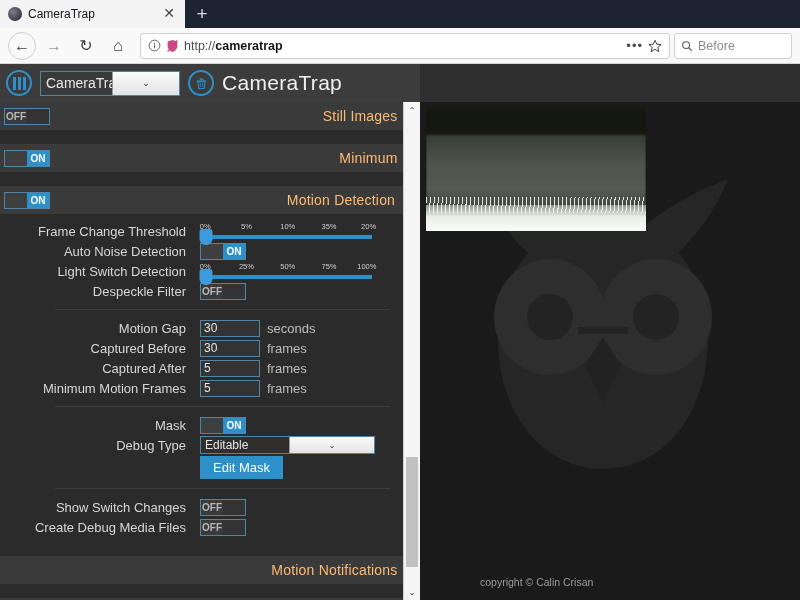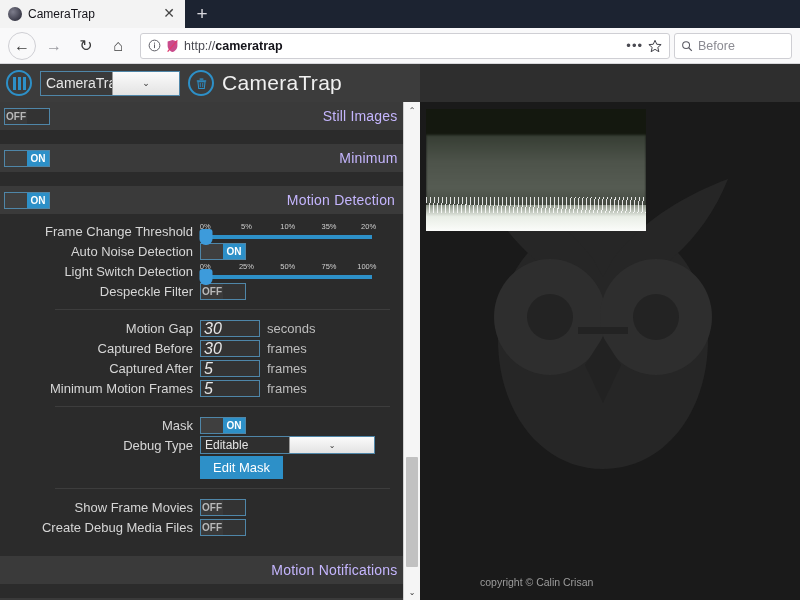--- a/index.html
+++ b/index.html
@@ -101,21 +101,21 @@
     white-space: nowrap;
   }
 
   .scroll-area { position: absolute; top: 38px; left: 0; right: 0; bottom: 0; }
 
   .sec-head {
     height: 28px; background: #3a3a3a; display: flex; align-items: center;
     padding: 0 8px 0 4px; position: relative;
   }
   .sec-title {
-    margin-left: auto; color: #c4b5fd; font-size: 14px; letter-spacing: .2px;
+    margin-left: auto; color: #fdba74; font-size: 14px; letter-spacing: .2px;
   }
   .sec-arrow { color: #2d90c8; font-size: 11px; margin-left: 6px; }
   .sec-body { background: #2b2b2b; padding: 6px 0 8px; }
   .spacer { height: 14px; background: #2b2b2b; }
 
   
   .toggle {
     width: 46px; height: 17px; border: 1px solid #4f86a8; background: #2e2e2e;
     display: flex; cursor: pointer; flex: 0 0 46px;
   }
@@ -126,21 +126,21 @@
   }
   .toggle.on .lbl { background: #2d90c8; order: 2; }
   .toggle.on .knob { order: 1; background: #3f3f3f; }
   .toggle.off .lbl { background: #3a3a3a; color: #b9b9b9; order: 1; }
   .toggle.off .knob { order: 2; background: #333; }
 
   .row {
     display: flex; align-items: center; min-height: 18px; margin: 2px 0;
   }
   .row .lab {
-    width: 200px; text-align: right; padding-right: 7px;
+    width: 200px; text-align: right; padding-right: 14px;
     font-size: 13px; color: #d6d6d6; white-space: nowrap;
   }
   .row .ctl { display: flex; align-items: center; gap: 7px; }
 
   .sliderwrap { width: 172px; position: relative; padding-top: 11px; }
   .ticks {
     position: absolute; top: -2px; left: 0; width: 172px; height: 12px;
   }
   .ticks span {
     position: absolute; font-size: 7.5px; color: #cfcfcf; transform: translateX(-50%);
@@ -149,23 +149,22 @@
   .track {
     height: 4px; background: #2d90c8; border: 1px solid #2d90c8; position: relative;
   }
   .handle {
     position: absolute; top: -7px; width: 13px; height: 16px; background: #3d9bdb;
     border-radius: 3px 3px 6px 6px; transform: translateX(-50%);
   }
 
   .numfield {
     width: 60px; height: 17px; background: #333; border: 1px solid #4f86a8;
-    color: #e6e6e6; font-size: 16px; padding: 0 3px; line-height: 15px;
+    color: #e6e6e6; font-size: 12px; padding: 0 3px; line-height: 15px;
     font-family: "Liberation Sans", sans-serif;
-    font-style: italic;
   }
   .unit { font-size: 13px; color: #bdbdbd; }
 
   .mask-select {
     width: 175px; height: 18px; background: #2f2f2f; border: 1px solid #4f86a8;
     display: flex; align-items: center; font-size: 12px; color: #e4e4e4;
     padding-left: 4px; cursor: pointer;
   }
   .mask-select span { flex: 1; }
   .mask-select .sel-arrow { height: 16px; width: 15px; font-size: 8px; }
@@ -434,21 +433,21 @@
           <div class="row">
             <div class="lab"></div>
             <div class="ctl">
               <button class="btn-primary">Edit Mask</button>
             </div>
           </div>
 
           <div class="divider"></div>
 
           <div class="row">
-            <div class="lab">Show Frame Movies</div>
+            <div class="lab">Show Switch Changes</div>
             <div class="ctl">
               <div class="toggle off">
                 <span class="lbl">OFF</span>
                 <span class="knob"></span>
               </div>
             </div>
           </div>
           <div class="row">
             <div class="lab">Create Debug Media Files</div>
             <div class="ctl">

